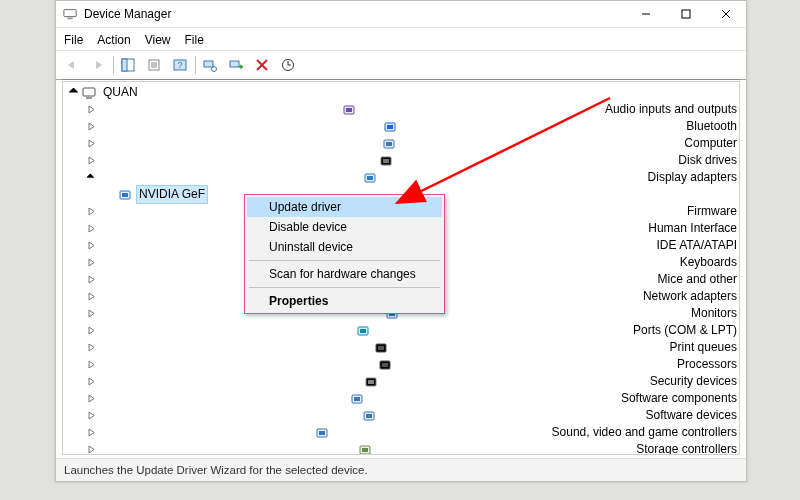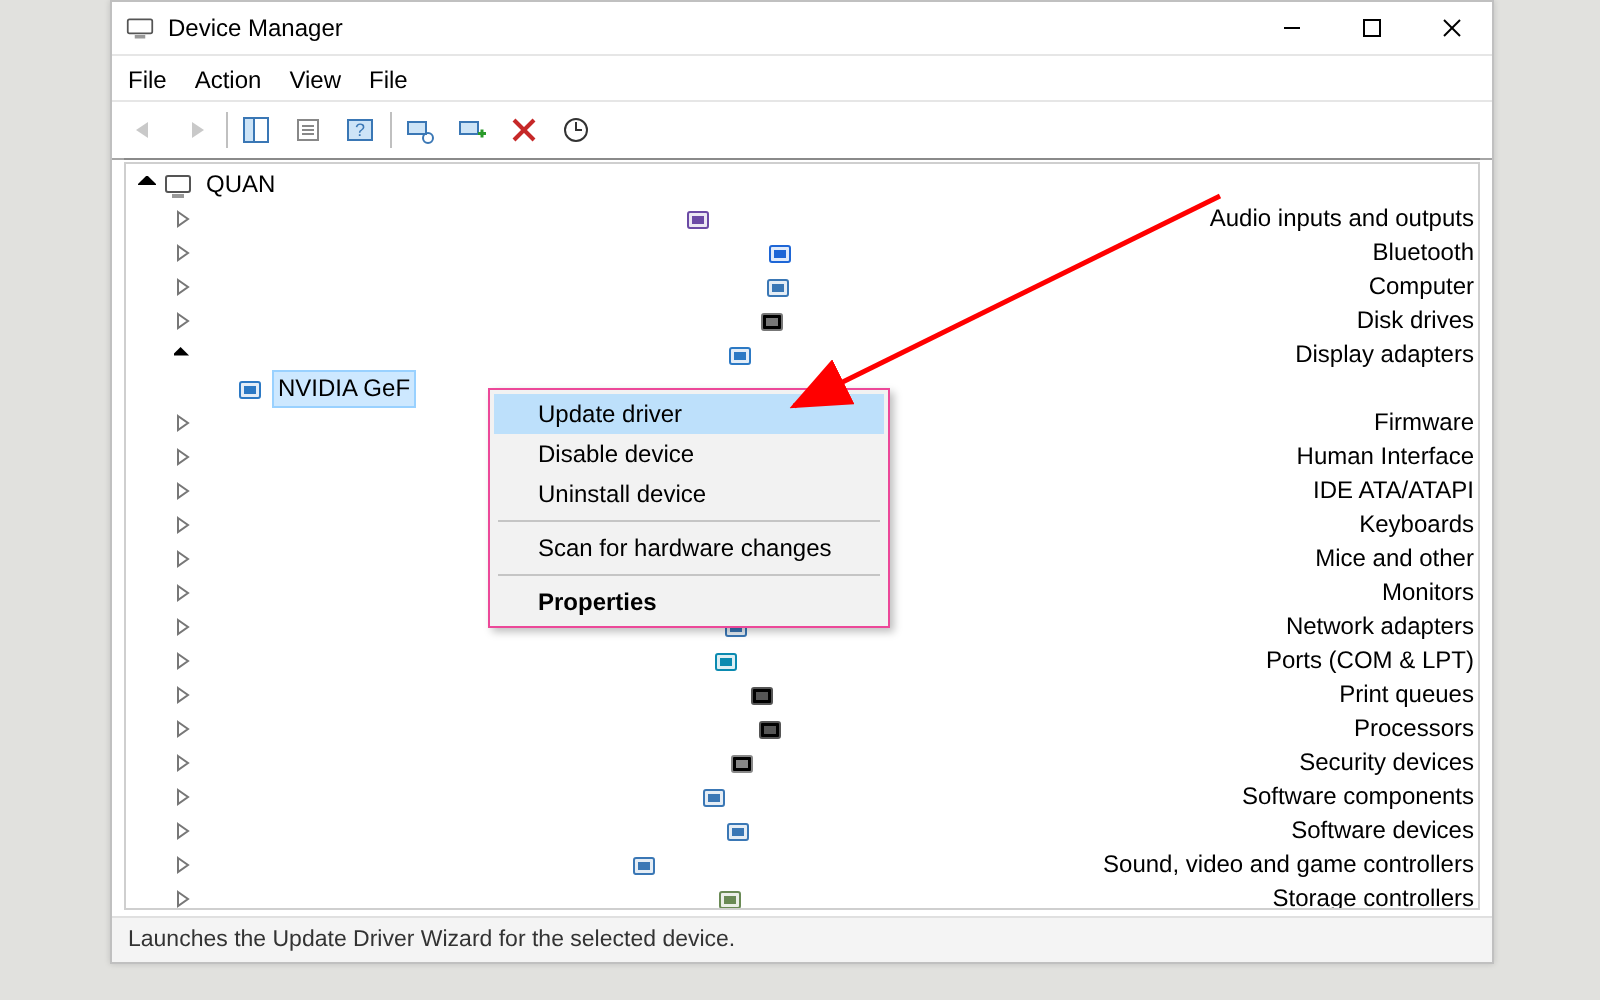--- a/index.html
+++ b/index.html
@@ -422,39 +422,39 @@
           <span class="lbl">Mice and other</span>
         </div>
         <div class="row child1">
           <span class="tw ">
             <svg width="9" height="9">
               <path d="M2 1 L7 4.5 L2 8 Z" fill="none" stroke="#777"></path>
             </svg>
           </span>
           <span class="ic">
             <svg width="14" height="14">
+              <rect x="2" y="3" width="10" height="8" rx="1" fill="#3a77b522" stroke="#3a77b5"></rect>
+              <rect x="4" y="5" width="6" height="4" fill="#3a77b5"></rect>
+            </svg>
+          </span>
+          <span class="lbl">Network adapters</span>
+        </div>
+        <div class="row child1">
+          <span class="tw ">
+            <svg width="9" height="9">
+              <path d="M2 1 L7 4.5 L2 8 Z" fill="none" stroke="#777"></path>
+            </svg>
+          </span>
+          <span class="ic">
+            <svg width="14" height="14">
               <rect x="2" y="3" width="10" height="8" rx="1" fill="#2c79c422" stroke="#2c79c4"></rect>
               <rect x="4" y="5" width="6" height="4" fill="#2c79c4"></rect>
             </svg>
           </span>
           <span class="lbl">Monitors</span>
-        </div>
-        <div class="row child1">
-          <span class="tw ">
-            <svg width="9" height="9">
-              <path d="M2 1 L7 4.5 L2 8 Z" fill="none" stroke="#777"></path>
-            </svg>
-          </span>
-          <span class="ic">
-            <svg width="14" height="14">
-              <rect x="2" y="3" width="10" height="8" rx="1" fill="#3a77b522" stroke="#3a77b5"></rect>
-              <rect x="4" y="5" width="6" height="4" fill="#3a77b5"></rect>
-            </svg>
-          </span>
-          <span class="lbl">Network adapters</span>
         </div>
         <div class="row child1">
           <span class="tw ">
             <svg width="9" height="9">
               <path d="M2 1 L7 4.5 L2 8 Z" fill="none" stroke="#777"></path>
             </svg>
           </span>
           <span class="ic">
             <svg width="14" height="14">
               <rect x="2" y="3" width="10" height="8" rx="1" fill="#0a8ab022" stroke="#0a8ab0"></rect>

